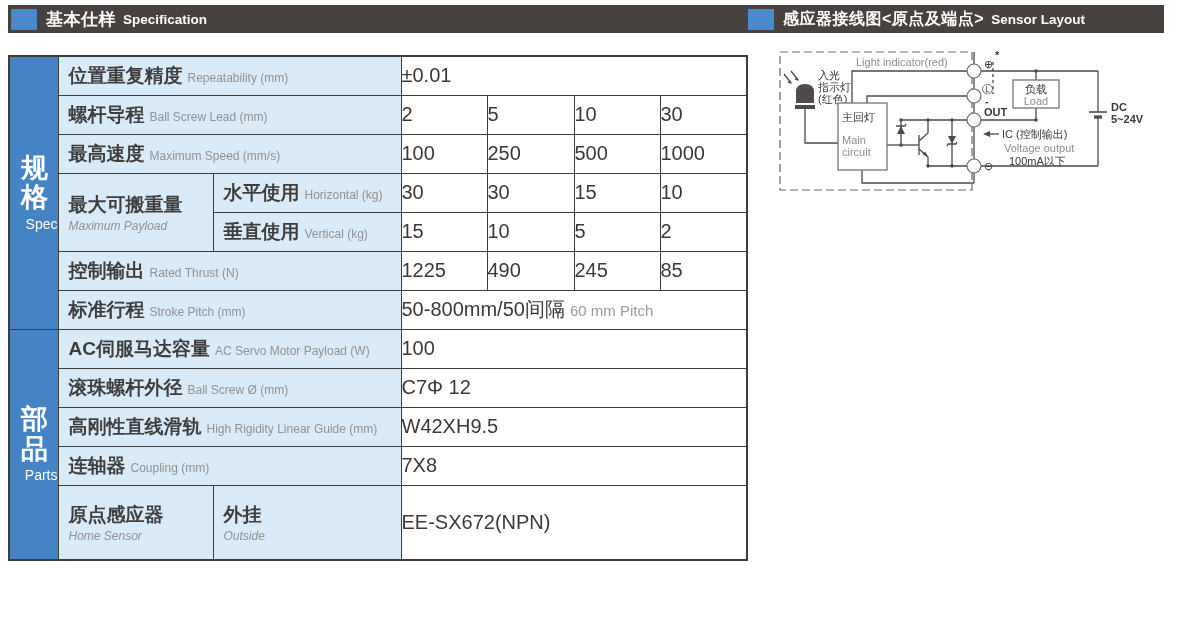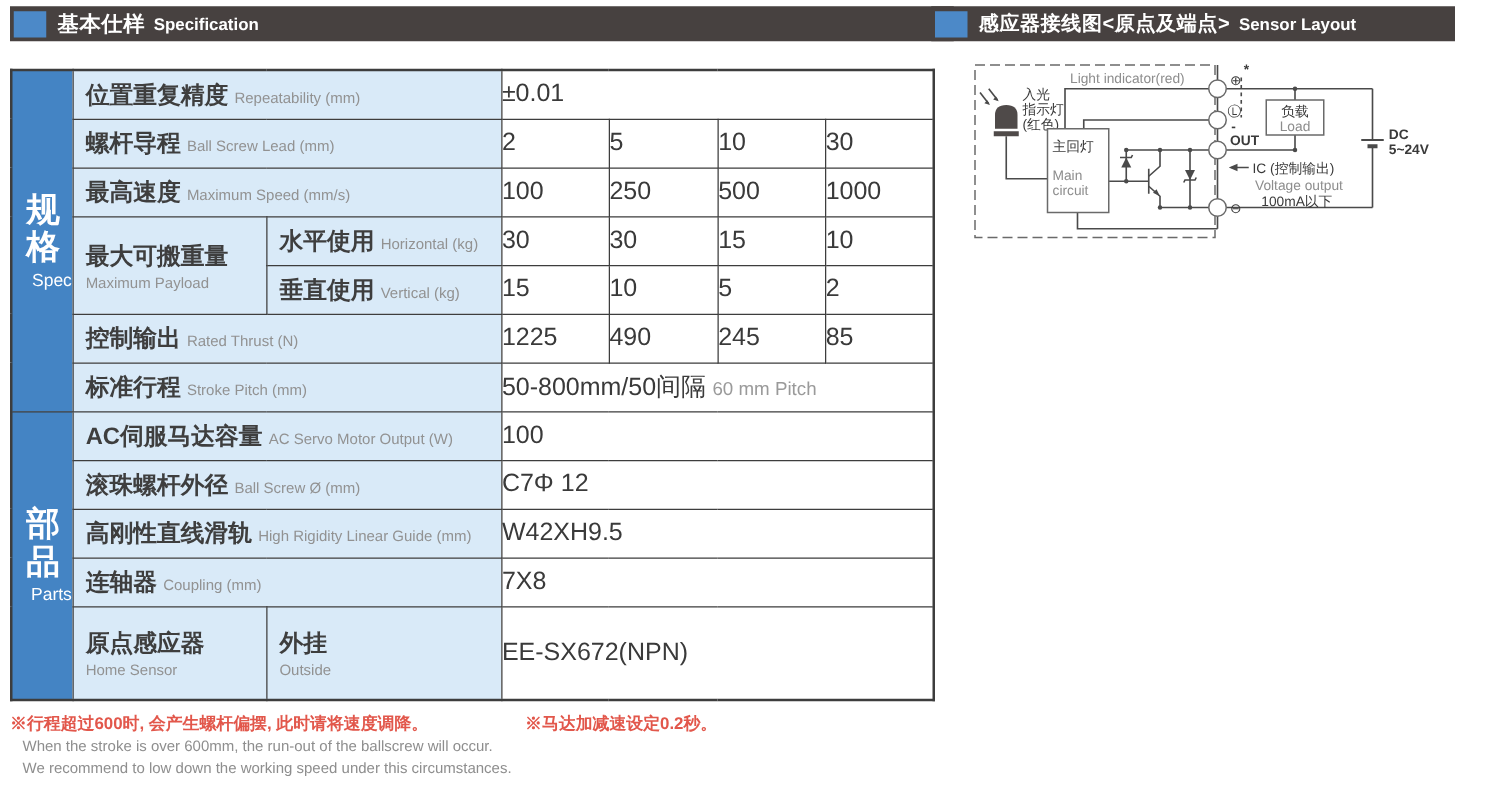--- a/index.html
+++ b/index.html
@@ -23,21 +23,21 @@
   table.spec td { border:1px solid #3d3d3d; vertical-align:middle; }
   table.spec { border:2px solid #3d3d3d; }
   tr.r { height:39px; } tr.r-tall { height:75px; }
   td.sec { background:#4484c4; color:#fff; text-align:right; }
   .sec-cn { display:block; width:1.05em; margin:0 auto; font-size:27px; font-weight:bold;
             line-height:1.1; word-break:break-all; }
   .sec-en { display:block; font-size:14px; margin-top:3px; }
   td.lbl { background:#d9eaf8; padding-left:10px; }
   .cn { font-size:19px; font-weight:600; color:#3e3e3e; }
   .en { font-size:12px; color:#929292; margin-left:5px; }
-  td.lbl.stack .en { display:block; margin-left:0; margin-top:1px; }
+  td.lbl.stack .en { display:block; margin-left:0; margin-top:1px;font-style:italic; }
   td.val { background:#fff; font-size:20px; color:#3a3a3a; }
   td.val .sub { font-size:15px; color:#9a9a9a; margin-left:5px; }
 
   
   .fn { position:absolute; top:570px; }
   .fn-left { left:8px; } .fn-right { left:420px; }
   .fn-cn { color:#e2574b; font-size:13.5px; font-weight:bold; line-height:1.4; }
   .fn-en { color:#8e8e8e; font-size:12px; line-height:1.4; margin-left:10px; }
 
   
@@ -142,21 +142,21 @@
       <td class="val" colspan="4">
         <span>50-800mm/50间隔</span><span class="sub">60 mm Pitch</span>
       </td>
     </tr>
     <tr class="r">
       <td class="sec" rowspan="5">
         <span class="sec-cn">部品</span>
         <span class="sec-en">Parts</span>
       </td>
       <td class="lbl" colspan="2">
-        <span class="cn">AC伺服马达容量</span><span class="en">AC Servo Motor Output (W)</span>
+        <span class="cn">AC伺服马达容量</span><span class="en">AC Servo Motor Payload (W)</span>
       </td>
       <td class="val" colspan="4">100</td>
     </tr>
     <tr class="r">
       <td class="lbl" colspan="2">
         <span class="cn">滚珠螺杆外径</span><span class="en">Ball Screw Ø (mm)</span>
       </td>
       <td class="val" colspan="4">C7Φ 12</td>
     </tr>
     <tr class="r">
@@ -176,27 +176,21 @@
         <span class="cn">原点感应器</span><span class="en">Home Sensor</span>
       </td>
       <td class="lbl stack">
         <span class="cn">外挂</span><span class="en">Outside</span>
       </td>
       <td class="val" colspan="4">EE-SX672(NPN)</td>
     </tr>
   </tbody>
     </table>
 
-  <div class="fn fn-left">
-    <div class="fn-cn">※行程超过600时, 会产生螺杆偏摆, 此时请将速度调降。</div>
-    <div class="fn-en">When the stroke is over 600mm, the run-out of the ballscrew will occur.</div>
-    <div class="fn-en">We recommend to low down the working speed under this circumstances.</div>
-  </div>
   <div class="fn fn-right">
-    <div class="fn-cn">※马达加减速设定0.2秒。</div>
   </div>
 
   <svg class="diagram" width="420" height="160" viewBox="0 0 420 160">
 
     <rect x="2" y="6" width="192" height="138" fill="none" stroke="#6a6a6a" stroke-width="1.2" stroke-dasharray="8 4"></rect>
 
     <g>
       <polyline class="wire" points="74,57 74,25 196,25"></polyline>
       <polyline class="wire" points="89,57 89,50 196,50"></polyline>
       <polyline class="wire" points="123,74 196,74"></polyline>

